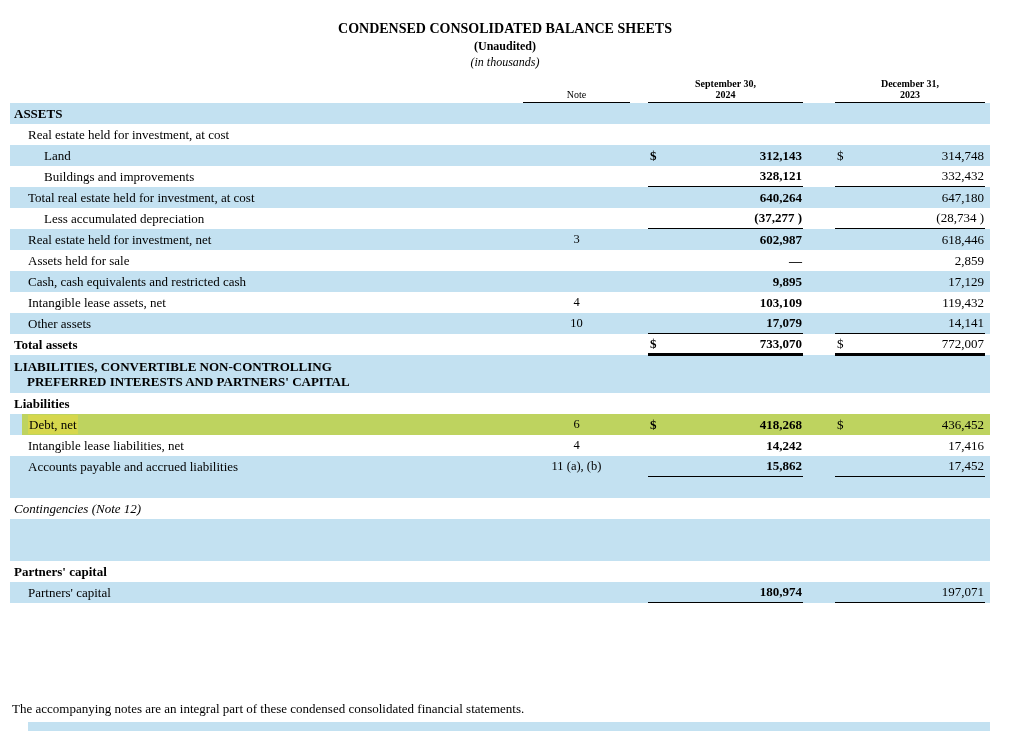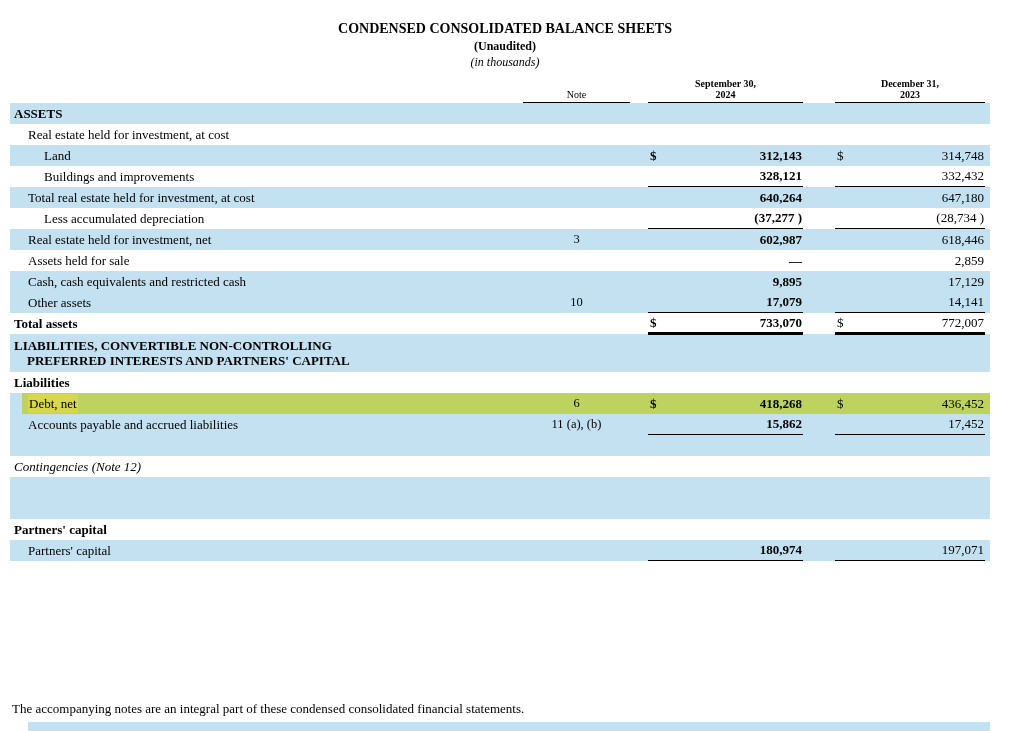--- a/index.html
+++ b/index.html
@@ -190,20 +190,31 @@
         <td class="lbl ind1">Cash, cash equivalents and restricted cash</td>
         <td class="note"></td>
         <td class="gap"></td>
         <td class="cur u b"></td>
         <td class="val u b">9,895</td>
         <td class="gap"></td>
         <td class="cur u"></td>
         <td class="val u">17,129</td>
         <td class="pad"></td>
       </tr>
+      <tr class="bg-white">
+        <td class="lbl ind1">Intangible lease assets, net</td>
+        <td class="note">4</td>
+        <td class="gap"></td>
+        <td class="cur u b"></td>
+        <td class="val u b">103,109</td>
+        <td class="gap"></td>
+        <td class="cur u"></td>
+        <td class="val u">119,432</td>
+        <td class="pad"></td>
+      </tr>
       <tr class="bg-blue rule-thin">
         <td class="lbl ind1">Other assets</td>
         <td class="note">10</td>
         <td class="gap"></td>
         <td class="cur u b"></td>
         <td class="val u b">17,079</td>
         <td class="gap"></td>
         <td class="cur u"></td>
         <td class="val u">14,141</td>
         <td class="pad"></td>
@@ -248,20 +259,31 @@
         <td class="lbl ind1"><span class="hl">Debt, net</span></td>
         <td class="note">6</td>
         <td class="gap"></td>
         <td class="cur u b">$</td>
         <td class="val u b">418,268</td>
         <td class="gap"></td>
         <td class="cur u">$</td>
         <td class="val u">436,452</td>
         <td class="pad"></td>
       </tr>
+      <tr class="bg-white">
+        <td class="lbl ind1">Intangible lease liabilities, net</td>
+        <td class="note">4</td>
+        <td class="gap"></td>
+        <td class="cur u b"></td>
+        <td class="val u b">14,242</td>
+        <td class="gap"></td>
+        <td class="cur u"></td>
+        <td class="val u">17,416</td>
+        <td class="pad"></td>
+      </tr>
       <tr class="bg-blue rule-thin">
         <td class="lbl ind1">Accounts payable and accrued liabilities</td>
         <td class="note">11 (a), (b)</td>
         <td class="gap"></td>
         <td class="cur u b"></td>
         <td class="val u b">15,862</td>
         <td class="gap"></td>
         <td class="cur u"></td>
         <td class="val u">17,452</td>
         <td class="pad"></td>

